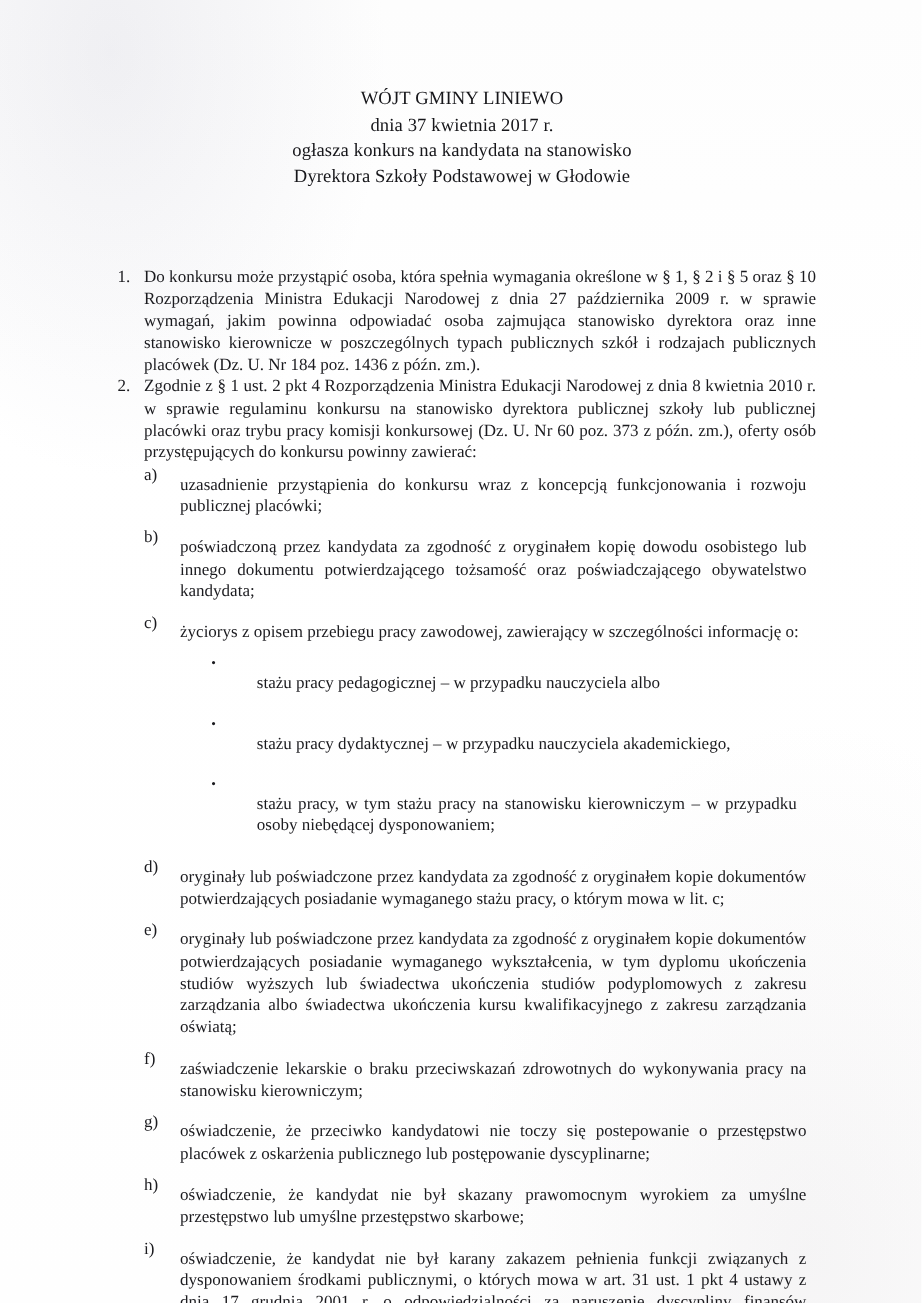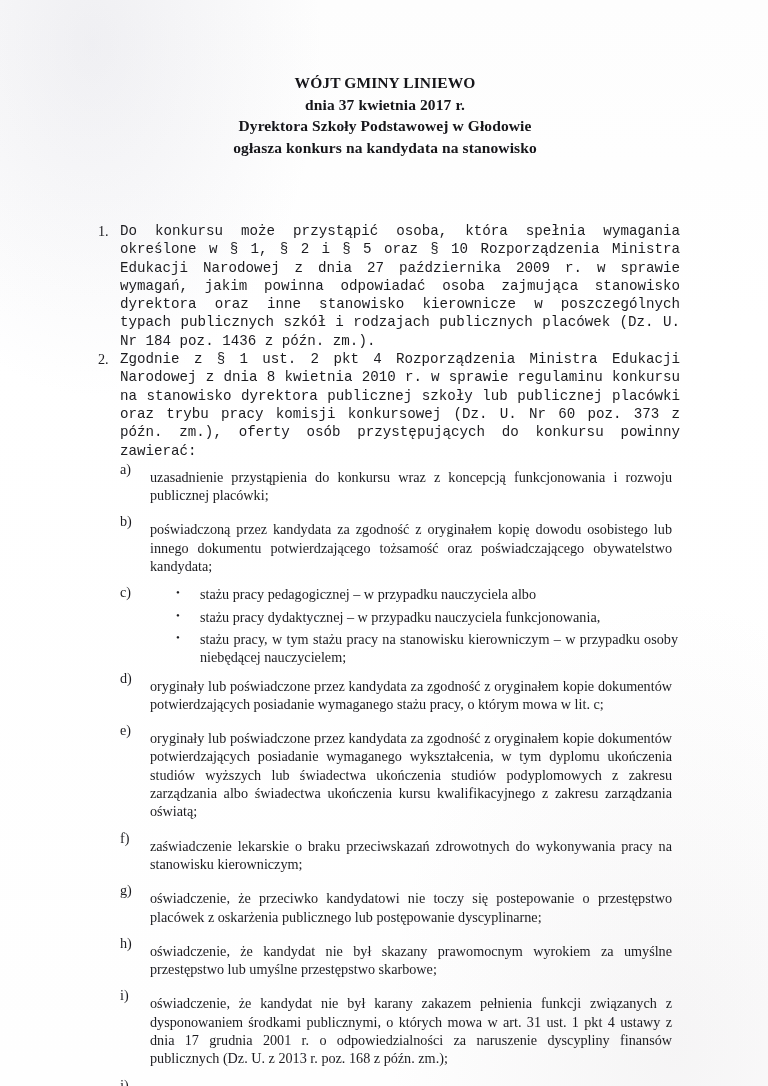--- a/index.html
+++ b/index.html
@@ -31,21 +31,21 @@
     position: absolute;
     left: 90px;
     top: 0;
     width: 590px;
   }
 
   
   .heading {
     margin-top: 72px;
     text-align: center;
-    font-weight: bold;
+    font-weight: normal;
     font-size: 15.5px;
     line-height: 21.5px;
     letter-spacing: 0.1px;
     color: #16161a;
   }
   .heading .hline {
     display: block;
     white-space: nowrap;
   }
 
@@ -68,21 +68,20 @@
     box-sizing: border-box;
   }
   .num-body {
     flex: 1 1 auto;
     text-align: justify;
     text-justify: inter-word;
     hyphens: none;
   }
   .num-body > p {
     margin: 0;
-    font-family: Liberation Mono, monospace;
   }
 
   
   .alpha-list {
     margin: 0;
     padding: 0;
   }
   .alpha-item {
     display: flex;
     align-items: flex-start;
@@ -115,40 +114,40 @@
     line-height: 18.3px;
     text-align: left;
     padding-left: 1px;
   }
   .bullet-body {
     flex: 1 1 auto;
     text-align: justify;
     text-justify: inter-word;
   }
   .bullet-body > p {
-    margin: 2px;
+    margin: 16px;
     font-family: Liberation Serif, serif;
   }
 
   
   .clipped {
     overflow: hidden;
   }
 </style>
 </head>
 <body>
 
 <div class="page">
   <div class="content">
 
     <div class="heading">
       <span class="hline">WÓJT GMINY LINIEWO</span>
       <span class="hline">dnia 37 kwietnia 2017 r.</span>
+      <span class="hline">ogłasza konkurs na kandydata na stanowisko</span>
       <span class="hline">Dyrektora Szkoły Podstawowej w Głodowie</span>
-      <span class="hline">ogłasza konkurs na kandydata na stanowisko</span>
     </div>
 
     <div class="body-list">
 
       <div class="num-item">
         <div class="num-marker">1.</div>
         <div class="num-body">
           <p>Do konkursu może przystąpić osoba,  która spełnia wymagania określone w § 1, § 2 i § 5 oraz § 10 Rozporządzenia Ministra Edukacji Narodowej z dnia 27 października 2009 r. w sprawie wymagań, jakim powinna odpowiadać osoba zajmująca stanowisko dyrektora oraz inne stanowisko kierownicze w poszczególnych typach publicznych szkół i rodzajach publicznych placówek (Dz. U. Nr 184 poz. 1436 z późn. zm.).</p>
         </div>
       </div>
@@ -170,38 +169,39 @@
             <div class="alpha-item">
               <div class="alpha-marker">b)</div>
               <div class="alpha-body">
                 <p>poświadczoną przez kandydata za zgodność z oryginałem kopię dowodu osobistego lub innego dokumentu potwierdzającego tożsamość oraz poświadczającego obywatelstwo kandydata;</p>
               </div>
             </div>
 
             <div class="alpha-item">
               <div class="alpha-marker">c)</div>
               <div class="alpha-body">
+                <p>życiorys z opisem przebiegu pracy zawodowej, zawierający w szczególności informację o:</p>
 
                 <div class="bullet-list">
                   <div class="bullet-item">
                     <div class="bullet-dot">•</div>
                     <div class="bullet-body">
                       <p>stażu pracy pedagogicznej – w przypadku nauczyciela albo</p>
                     </div>
                   </div>
                   <div class="bullet-item">
                     <div class="bullet-dot">•</div>
                     <div class="bullet-body">
-                      <p>stażu pracy dydaktycznej – w przypadku nauczyciela funkcjonowania,</p>
+                      <p>stażu pracy dydaktycznej – w przypadku nauczyciela akademickiego,</p>
                     </div>
                   </div>
                   <div class="bullet-item">
                     <div class="bullet-dot">•</div>
                     <div class="bullet-body">
-                      <p>stażu pracy, w tym stażu pracy na stanowisku kierowniczym – w przypadku   osoby niebędącej nauczycielem;</p>
+                      <p>stażu pracy, w tym stażu pracy na stanowisku kierowniczym – w przypadku   osoby niebędącej dysponowaniem;</p>
                     </div>
                   </div>
                 </div>
 
               </div>
             </div>
 
             <div class="alpha-item">
               <div class="alpha-marker">d)</div>
               <div class="alpha-body">

